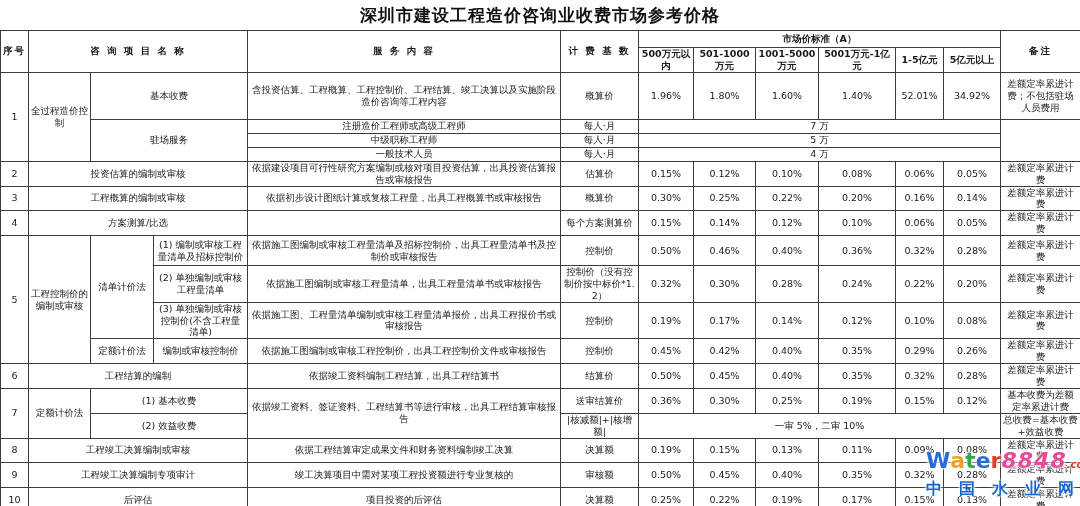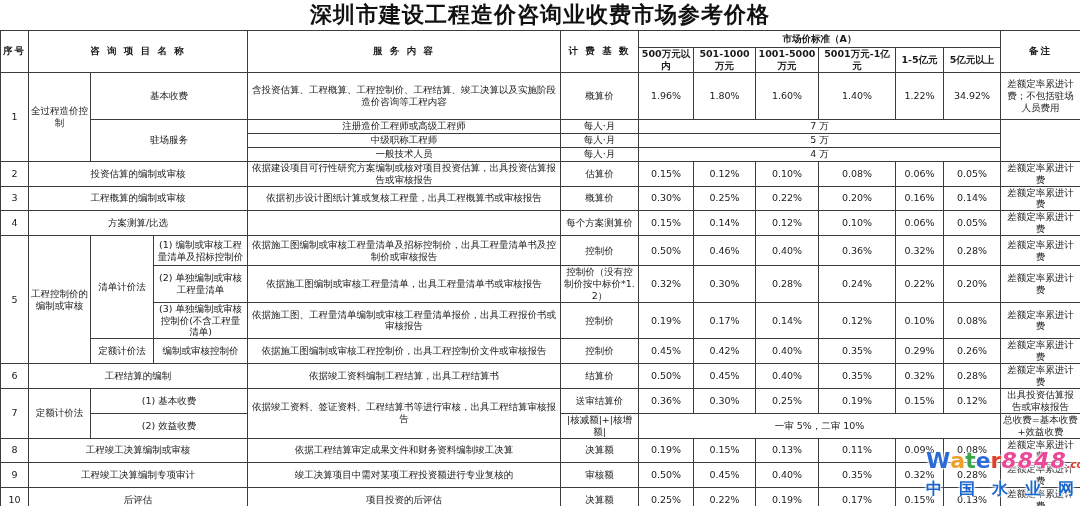--- a/index.html
+++ b/index.html
@@ -1,21 +1,21 @@
 <!DOCTYPE html>
 <html><head>
 <meta charset="utf-8">
 <style>
   html,body{margin:0;padding:0;}
   body{
     width:1080px;height:506px;background:#ffffff;position:relative;
     font-family:"DejaVu Sans","Liberation Sans",sans-serif;color:#1a1a1a;
   }
   .page-title{
-    height:30px;line-height:30px;text-align:center;font-size:22px;font-weight:bold;
+    height:30px;line-height:30px;text-align:center;font-size:17px;font-weight:bold;
     letter-spacing:1px;color:#111;
   }
   table.fee{border-collapse:collapse;table-layout:fixed;width:1080px;}
   .fee td,.fee th{
     border:1px solid #3c3c3c;font-size:9.5px;text-align:center;vertical-align:middle;
     padding:0 2px;line-height:1.25;overflow:hidden;word-break:break-all;font-weight:normal;
   }
   .fee th{font-weight:bold;letter-spacing:2px;margin-top:40px;}
   .fee th.tier{letter-spacing:0;font-size:9.5px;}
   .svc{text-align:left;padding:1px 4px;}
@@ -85,21 +85,21 @@
   <tr class="rh47">
     <td rowspan="4">1</td>
     <td rowspan="4" class="small">全过程造价控制</td>
     <td colspan="2">基本收费</td>
     <td class="svc">含投资估算、工程概算、工程控制价、工程结算、竣工决算以及实施阶段造价咨询等工程内容</td>
     <td>概算价</td>
     <td>1.96%</td>
     <td>1.80%</td>
     <td>1.60%</td>
     <td>1.40%</td>
-    <td>1.22%</td>
+    <td>52.01%</td>
     <td>34.92%</td>
     <td class="rem">差额定率累进计费；不包括驻场人员费用</td>
   </tr>
 
   <tr class="rh14">
     <td colspan="2" rowspan="3">驻场服务</td>
     <td class="svc sc">注册造价工程师或高级工程师</td>
     <td>每人·月</td>
     <td colspan="6">7 万</td>
     <td rowspan="3" class="rem"></td>
@@ -229,21 +229,21 @@
     <td rowspan="2" class="small">定额计价法</td>
     <td colspan="2">(1) 基本收费</td>
     <td rowspan="2" class="svc">依据竣工资料、签证资料、工程结算书等进行审核，出具工程结算审核报告</td>
     <td>送审结算价</td>
     <td>0.36%</td>
     <td>0.30%</td>
     <td>0.25%</td>
     <td>0.19%</td>
     <td>0.15%</td>
     <td>0.12%</td>
-    <td class="rem">出具投资估算报告或审核报告</td>
+    <td class="rem">基本收费为差额定率累进计费</td>
   </tr>
   <tr class="rh23">
     <td colspan="2">(2) 效益收费</td>
     <td class="small">|核减额|+|核增额|</td>
     <td colspan="6">一审 5%，二审 10%</td>
     <td class="rem">总收费=基本收费+效益收费</td>
   </tr>
 
   <tr class="rh18">
     <td>8</td>

